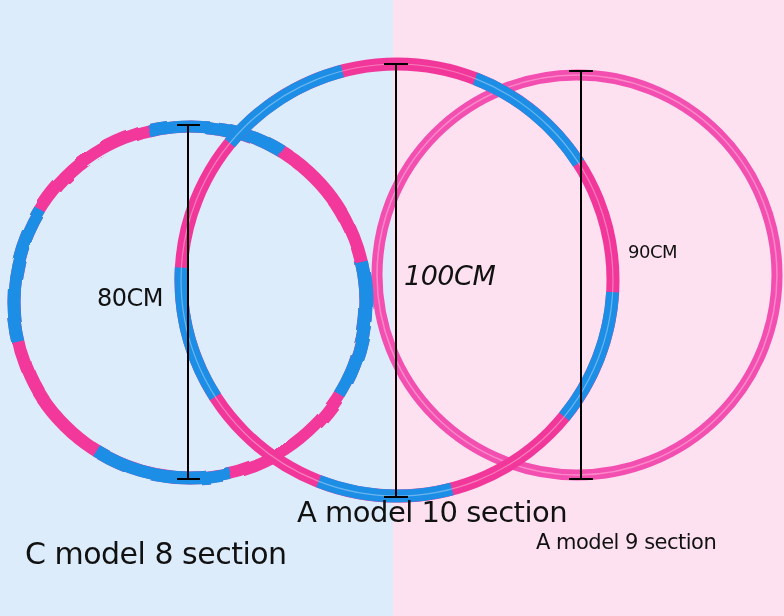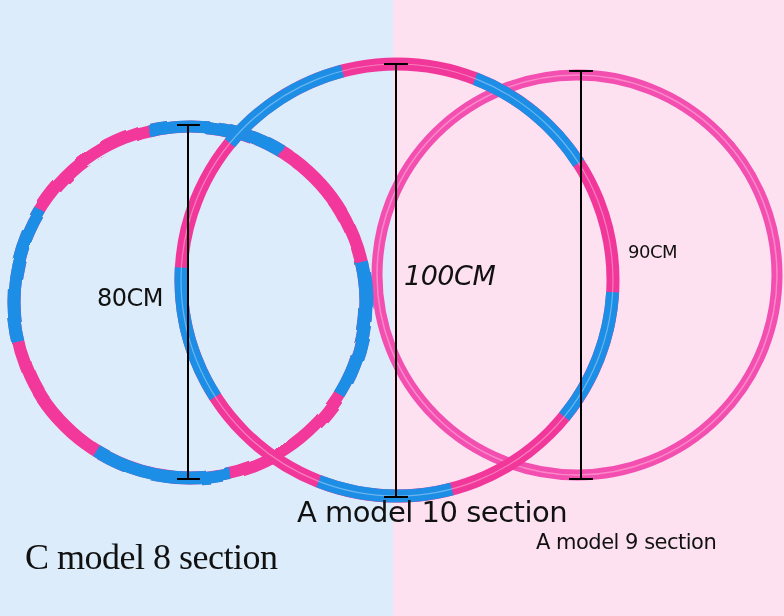--- a/index.html
+++ b/index.html
@@ -5,21 +5,21 @@
   html, body { margin: 0; padding: 0; }
   body { width: 784px; height: 616px; overflow: hidden; position: relative; font-family: "DejaVu Sans", sans-serif; }
   .bg-left { position: absolute; left: 0; top: 0; width: 393px; height: 616px; background: #dcecfb; }
   .bg-right { position: absolute; left: 393px; top: 0; width: 391px; height: 616px; background: #fde1f0; }
   svg.stage { position: absolute; left: 0; top: 0; }
   .label { position: absolute; color: #111; white-space: nowrap; letter-spacing: -0.5px; }
   .size-80 { left: 97px; top: 284px; font-size: 24px; }
   .size-100 { left: 404px; top: 260px; font-size: 27px; font-style: italic; }
   .size-90 { left: 628px; top: 241px; font-size: 18px; }
   .model-a10 { left: 261px; top: 495px; font-size: 29px; margin-left: 36px; }
-  .model-c8 { left: 25px; top: 536px; font-size: 36px; font-family: Liberation Serif, serif; }
+  .model-c8 { left: 25px; top: 536px; font-size: 30px; }
   .model-a9 { left: 536px; top: 530px; font-size: 21px; }
 </style>
 </head>
 <body>
 
 <div class="bg-left"></div>
 <div class="bg-right"></div>
 
 <svg class="stage" width="784" height="616" viewBox="0 0 784 616">
   <defs>

